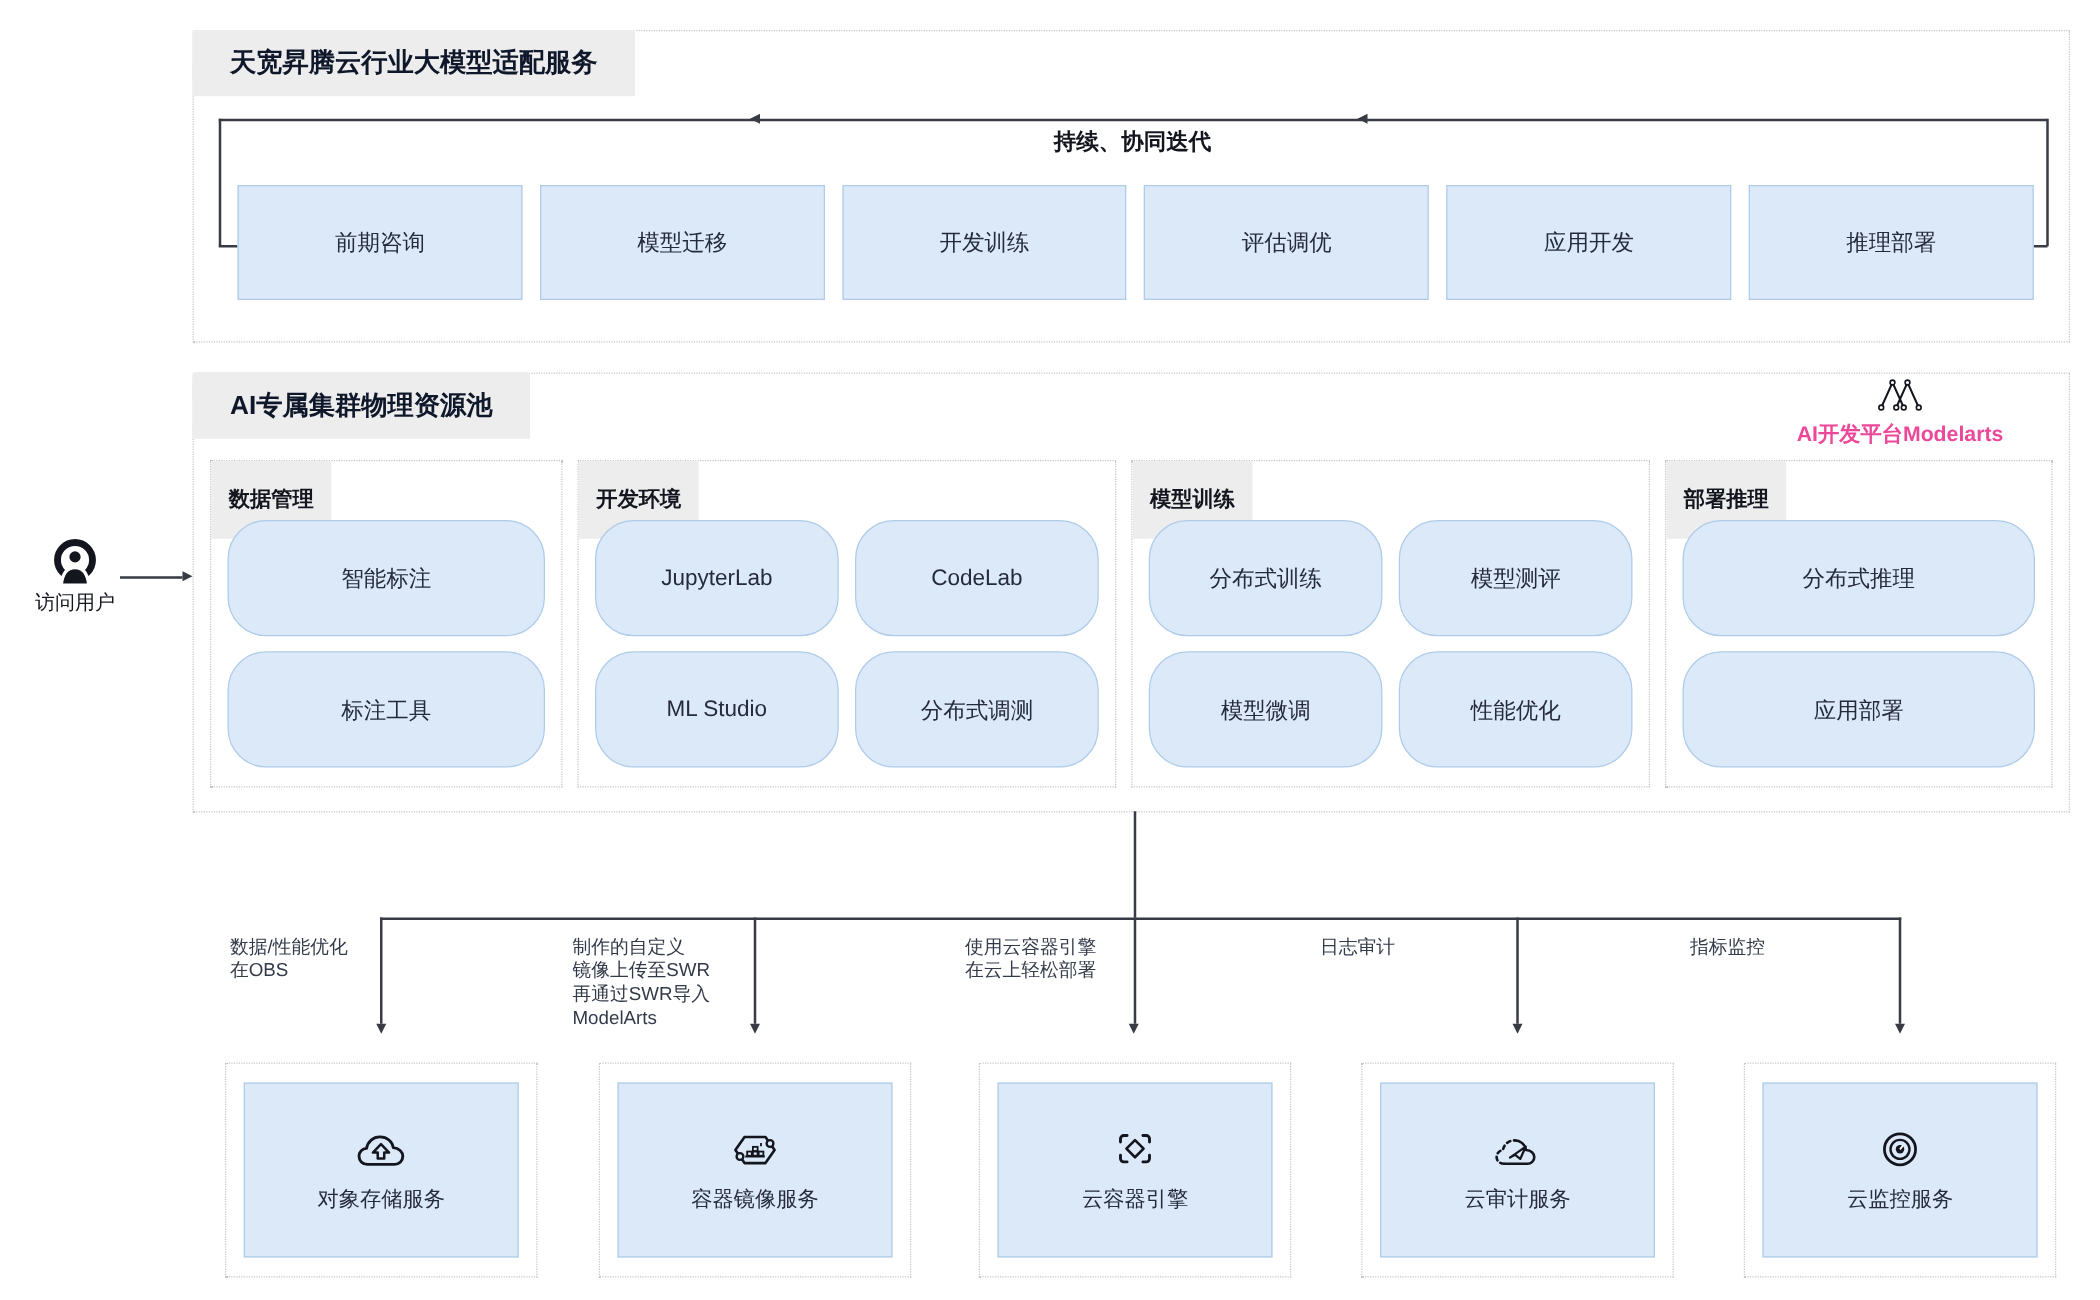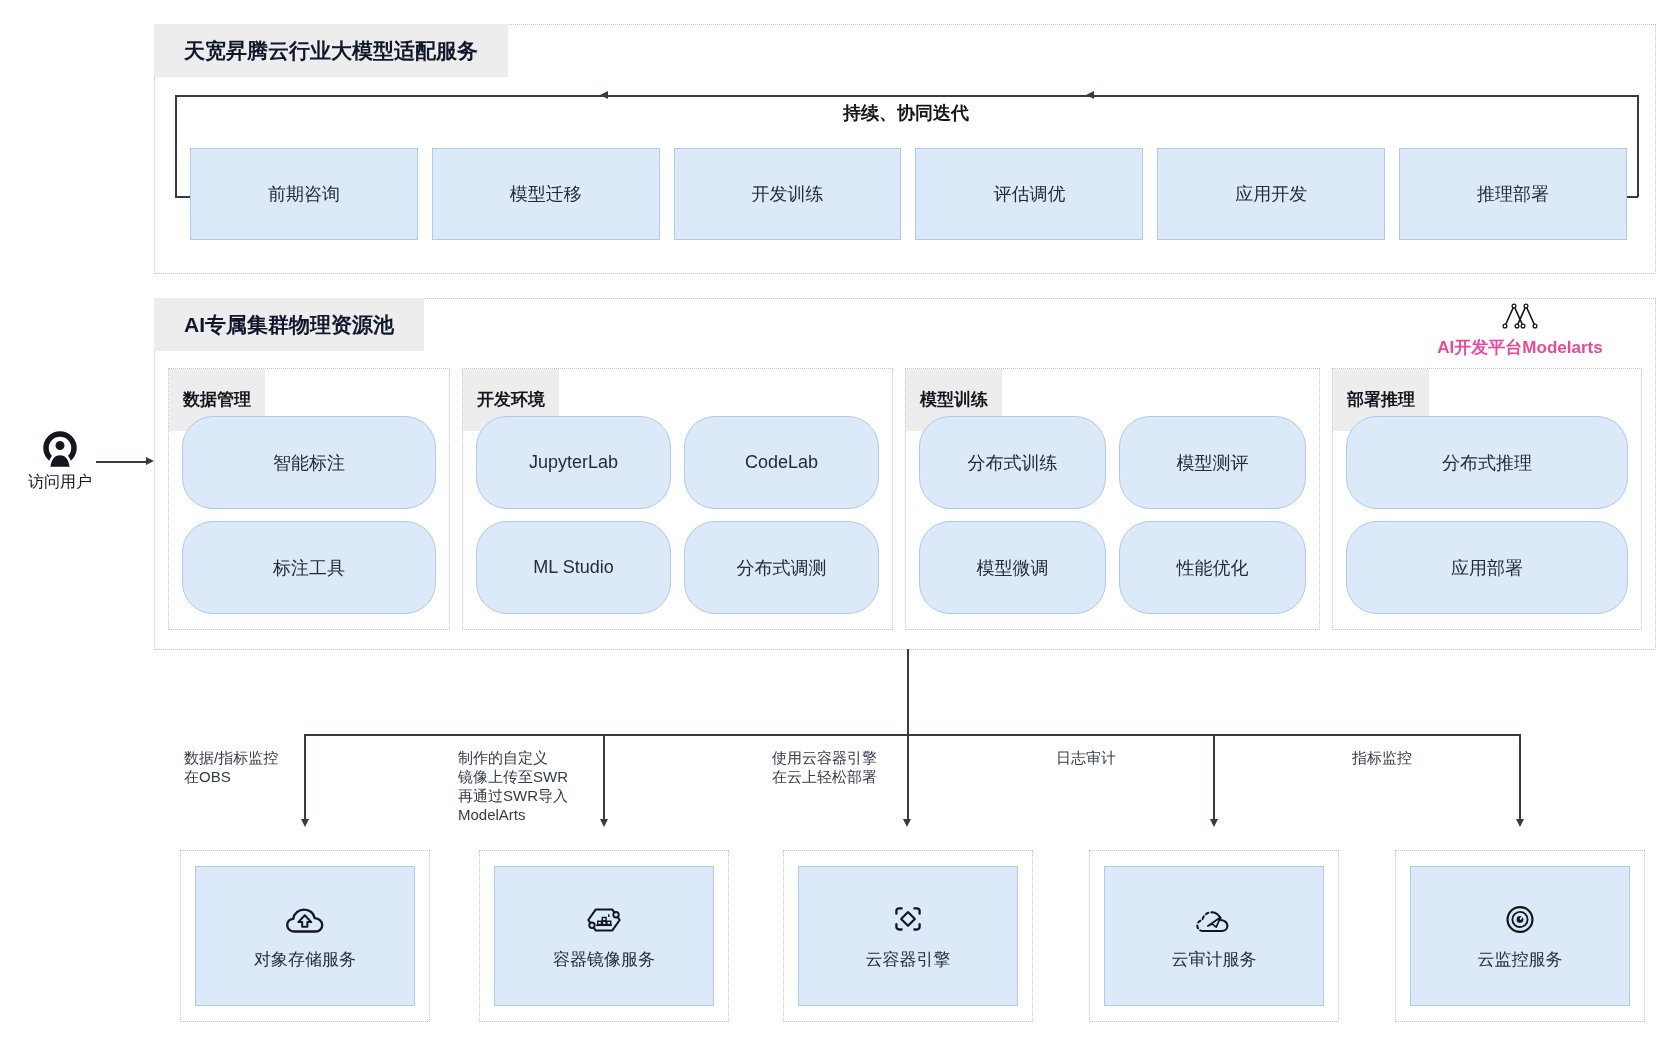--- a/index.html
+++ b/index.html
@@ -173,21 +173,21 @@
 <div class="line-v" style="left:1213.25px;top:734px;height:85px;"></div>
 <div class="line-v" style="left:1519.25px;top:734px;height:85px;"></div>
 
 <div class="arrow-down" style="left:300.5px;top:819px;"></div>
 <div class="arrow-down" style="left:599.5px;top:819px;"></div>
 <div class="arrow-down" style="left:903.25px;top:819px;"></div>
 <div class="arrow-down" style="left:1209.5px;top:819px;"></div>
 <div class="arrow-down" style="left:1515.5px;top:819px;"></div>
 
 <div class="conn-label" style="left:184px;top:748px;">
-  <div>数据/指标监控</div>
+  <div>数据/性能优化</div>
   <div>在OBS</div>
 </div>
 <div class="conn-label" style="left:458px;top:748px;">
   <div>制作的自定义</div>
   <div>镜像上传至SWR</div>
   <div>再通过SWR导入</div>
   <div>ModelArts</div>
 </div>
 <div class="conn-label" style="left:772px;top:748px;">
   <div>使用云容器引擎</div>

